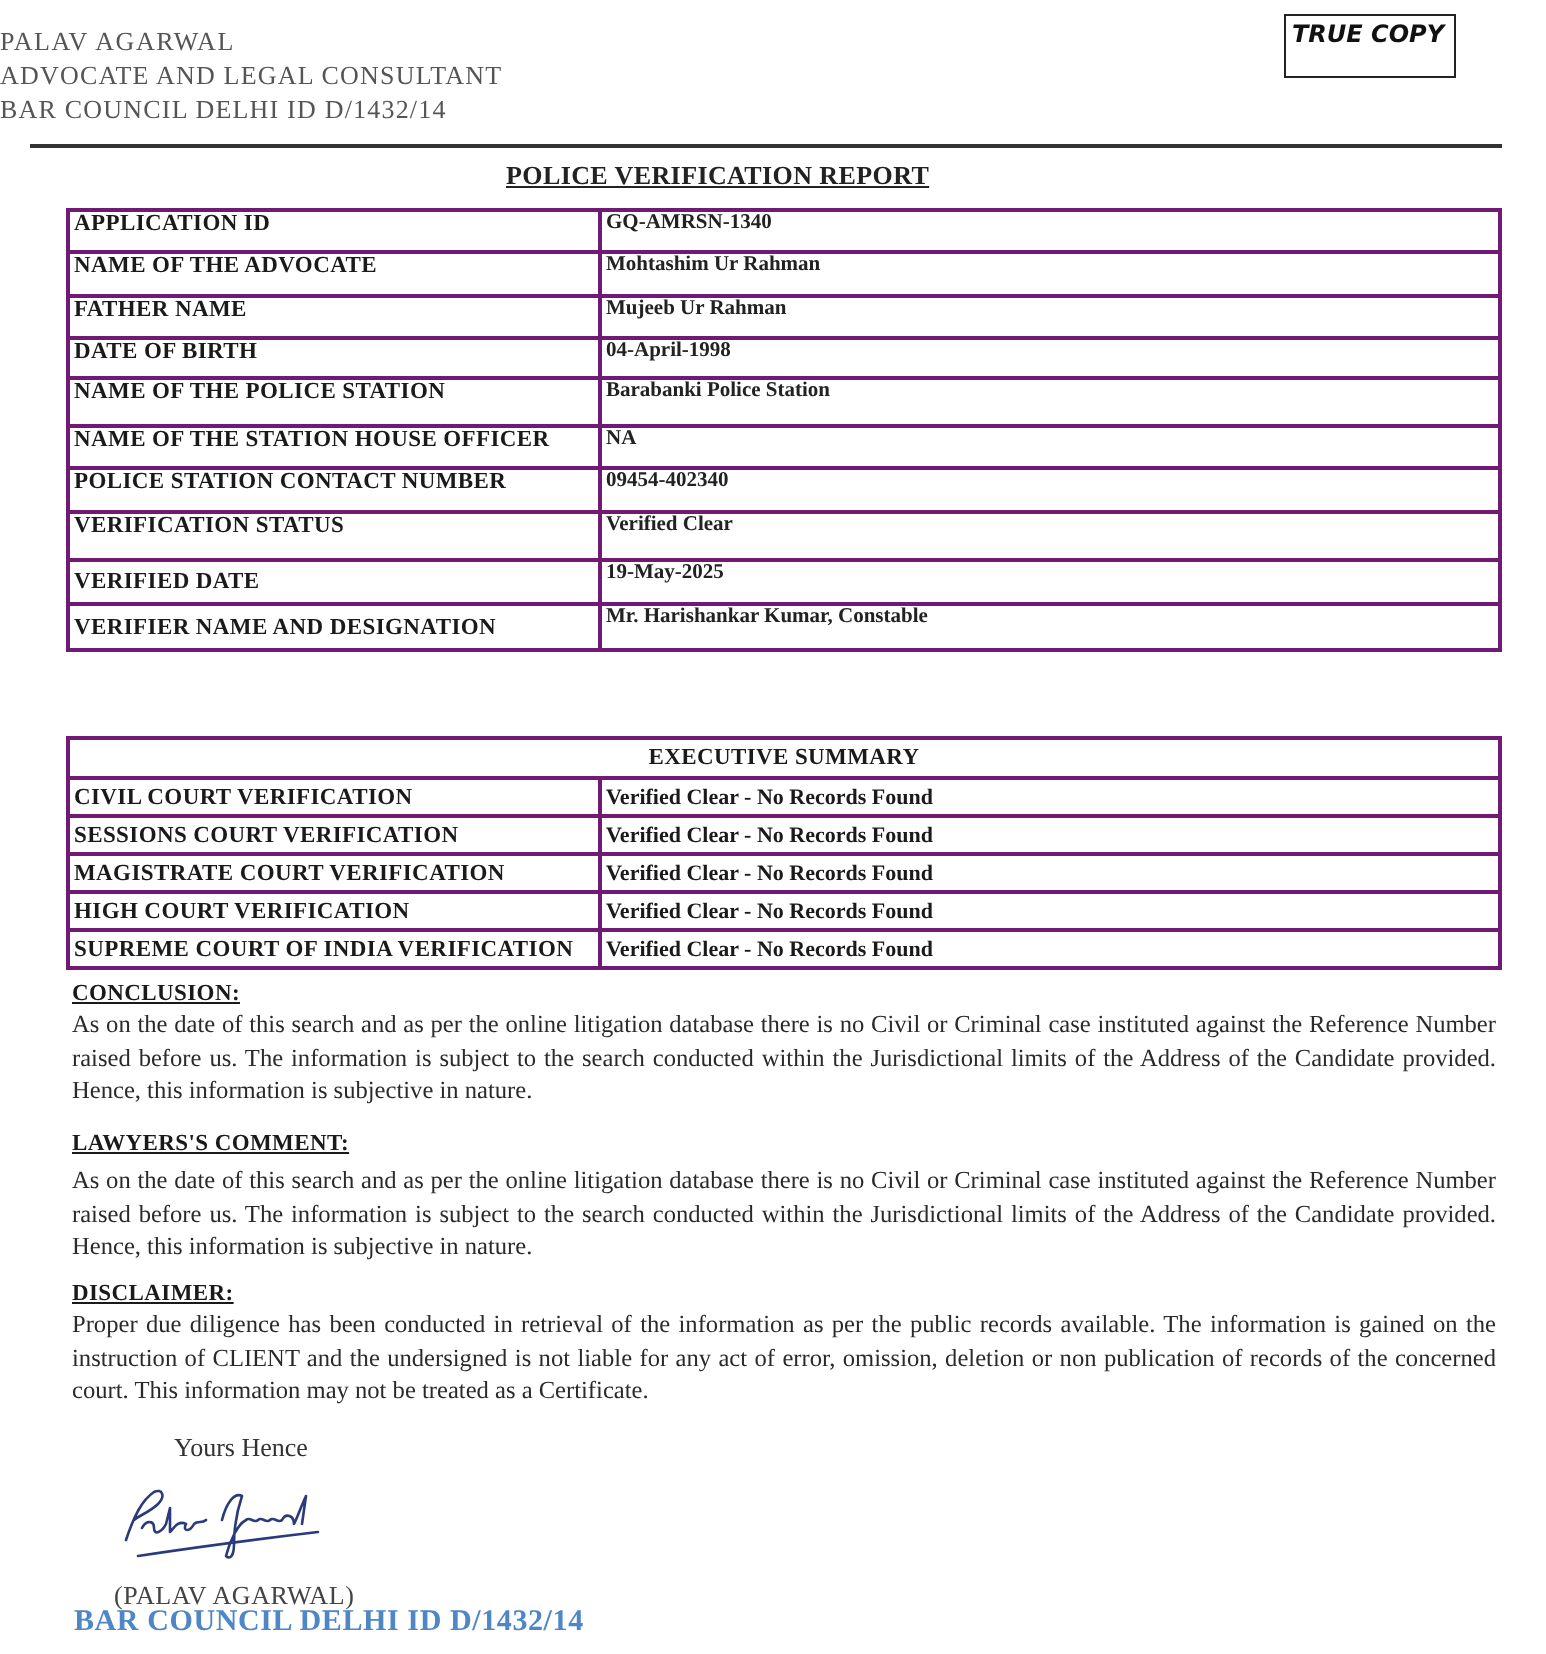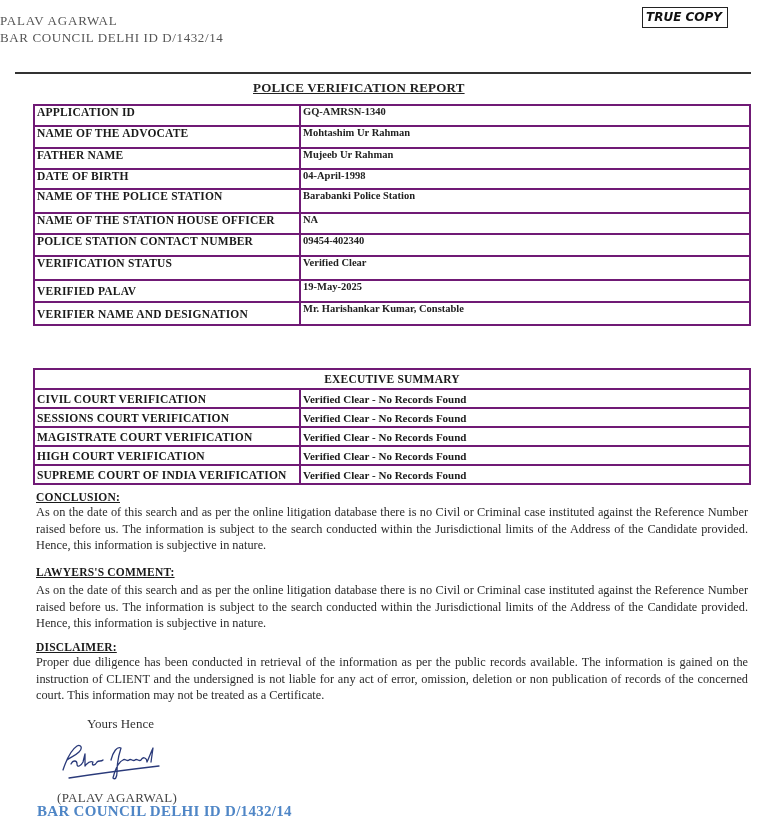--- a/index.html
+++ b/index.html
@@ -3,21 +3,21 @@
   <meta charset="utf-8">
   <style>
     * { box-sizing: border-box; margin: 0; padding: 0; }
     html, body { width: 773px; height: 827px; background: #ffffff; overflow: hidden; }
     body { position: relative; font-family: "Liberation Serif", "DejaVu Serif", serif; color: #1a1a1a; }
 
     .letterhead { position: absolute; left: 0; top: 12px; width: 773px; text-align: left; }
     .lh-line { font-size: 13px; letter-spacing: 0.6px; color: #555; line-height: 17px; display: block; }
     .lh-line.name { letter-spacing: 0.8px; }
 
-    .true-copy { position: absolute; left: 642px; top: 7px; width: 86px; height: 21px; border: 1.5px solid #222;
+    .true-copy { position: absolute; left: 642px; top: 7px; width: 86px; height: 32px; border: 1.5px solid #222;
       font-family: "DejaVu Sans", sans-serif; font-style: italic; font-weight: bold; font-size: 12px; padding: 2px 0 0 3px; color: #111; }
 
     .hr { position: absolute; left: 15px; top: 72px; width: 736px; height: 2px; background: #333; }
 
     .report-title { position: absolute; left: 253px; top: 80px; font-size: 13px; font-weight: bold; text-decoration: underline; letter-spacing: 0.2px; color: #222; }
 
     table { position: absolute; border-collapse: collapse; }
     td { border: 2px solid #701a75; font-size: 11px; font-weight: bold; padding: 0 2px; vertical-align: top; }
 
     #info-table { left: 33px; top: 104px; width: 718px; }
@@ -41,20 +41,21 @@
     .yours { position: absolute; left: 87px; top: 716px; font-size: 13px; color: #333; }
     .signature { position: absolute; left: 55px; top: 738px; width: 115px; height: 50px; }
     .sig-name { position: absolute; left: 57px; top: 790px; font-size: 13px; color: #444; letter-spacing: 0.3px; }
     .bar-id { position: absolute; left: 37px; top: 803px; font-size: 15px; font-weight: bold; color: #4f86c6; letter-spacing: 0.3px; }
   </style>
 </head>
 <body>
 
 <div class="letterhead">
   <span class="lh-line name">PALAV AGARWAL</span>
+  <span class="lh-line">ADVOCATE AND LEGAL CONSULTANT</span>
   <span class="lh-line">BAR COUNCIL DELHI ID D/1432/14</span>
 </div>
 
 <div class="true-copy">TRUE COPY</div>
 
 <div class="hr"></div>
 
 <div class="report-title">POLICE VERIFICATION REPORT</div>
 
 <table id="info-table">
@@ -85,21 +86,21 @@
     </tr>
     <tr style="height:22px">
       <td class="label">POLICE STATION CONTACT NUMBER</td>
       <td class="value">09454-402340</td>
     </tr>
     <tr style="height:24px">
       <td class="label">VERIFICATION STATUS</td>
       <td class="value">Verified Clear</td>
     </tr>
     <tr style="height:22px">
-      <td class="label" style="vertical-align:middle">VERIFIED PALAV</td>
+      <td class="label" style="vertical-align:middle">VERIFIED DATE</td>
       <td class="value">19-May-2025</td>
     </tr>
     <tr style="height:23px">
       <td class="label" style="vertical-align:middle">VERIFIER NAME AND DESIGNATION</td>
       <td class="value">Mr. Harishankar Kumar, Constable</td>
     </tr>
   </tbody>
 </table>
 
 <table id="summary-table">

